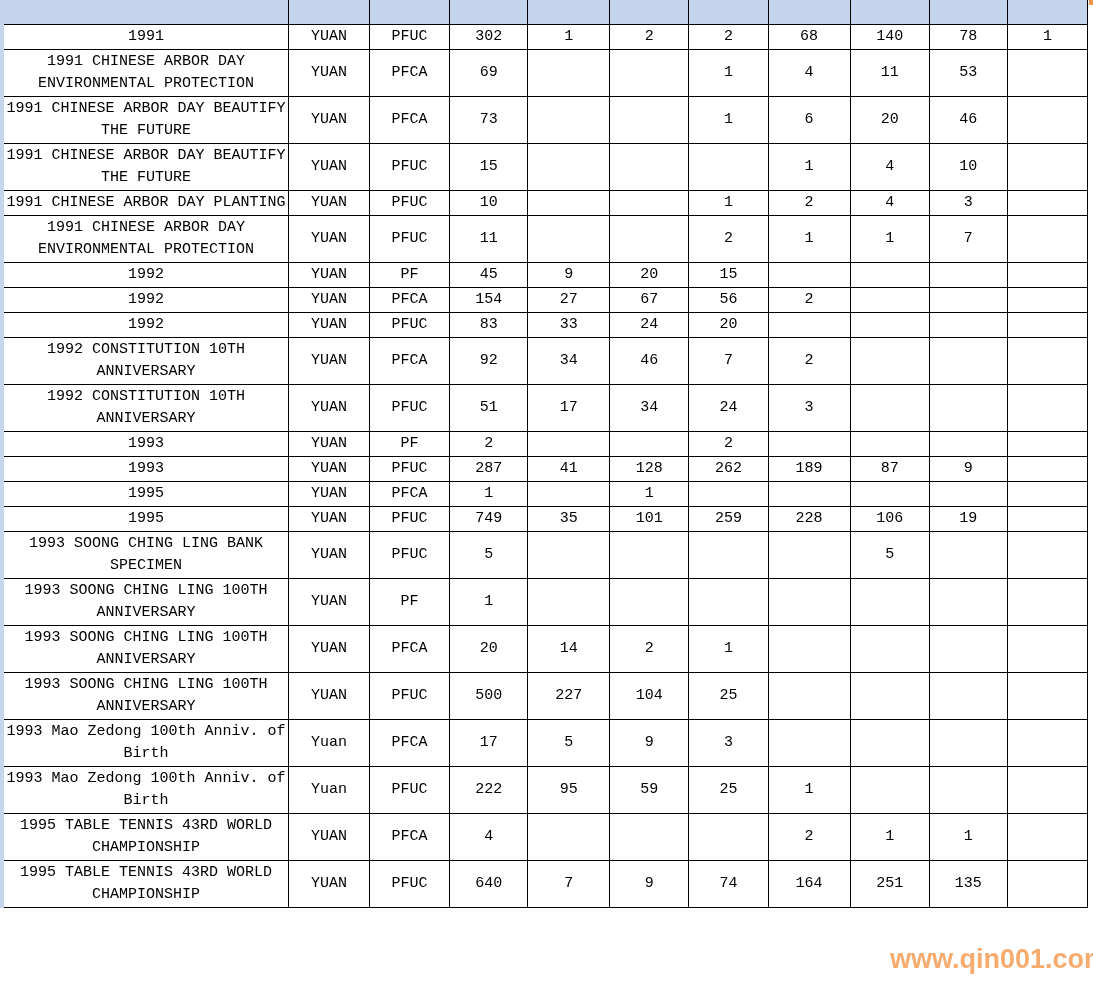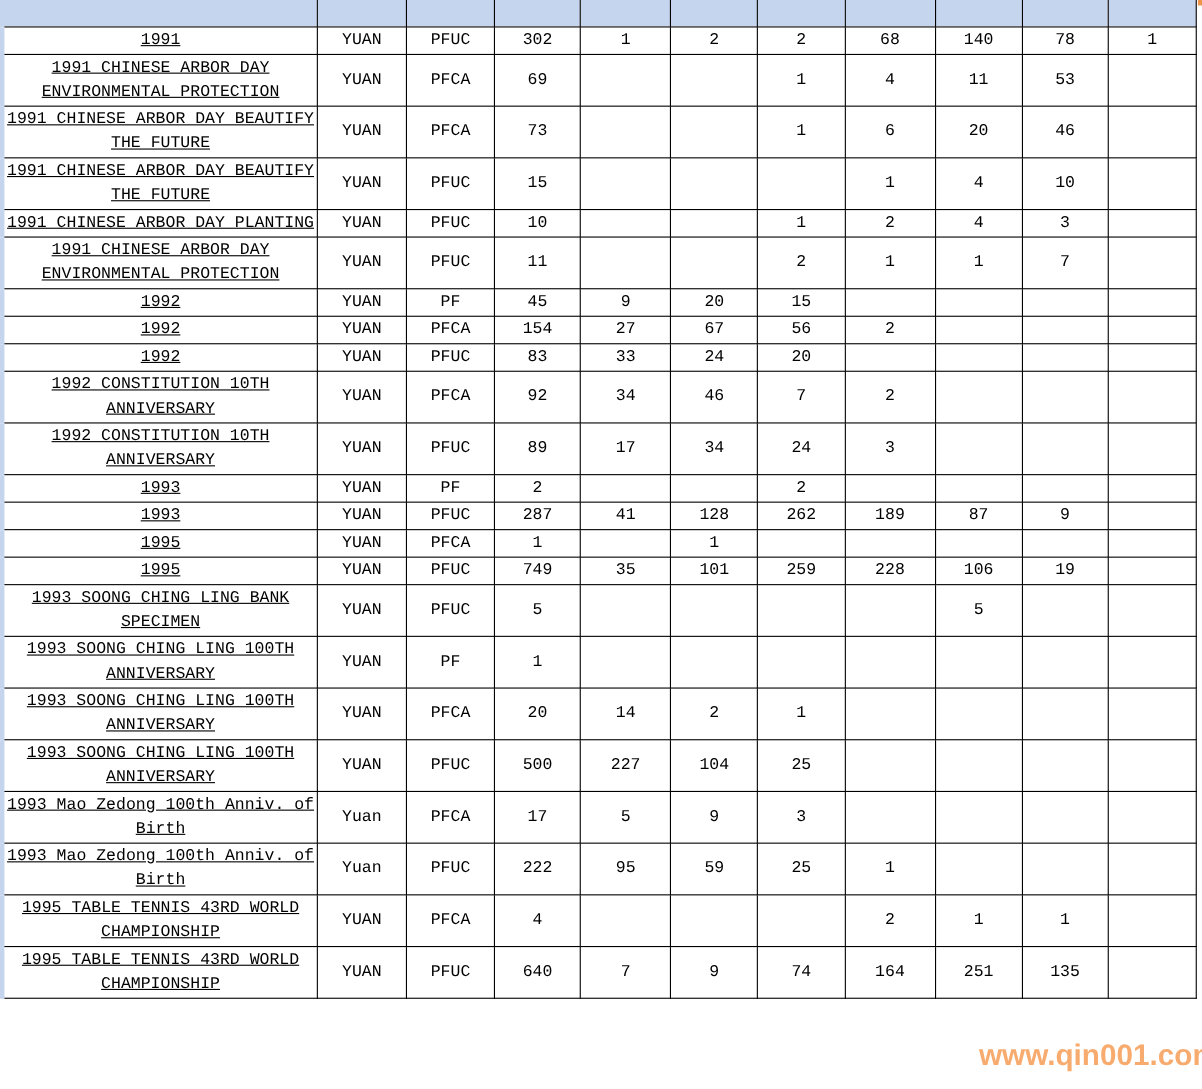--- a/index.html
+++ b/index.html
@@ -26,21 +26,20 @@
   table.census td {
     border: 1px solid #000000;
     text-align: center;
     vertical-align: middle;
     padding: 1px 2px;
     overflow: hidden;
     word-wrap: break-word;
   }
   table.census td:first-child {
     border-left: 4px solid #c6d5ee;
-    text-decoration: underline;
   }
   table.census tr {
     height: 24px;
   }
   tr.clipped-header-row {
     height: 4px;
   }
   tr.clipped-header-row td {
     background: #c6d5ee;
     border-top: none;
@@ -231,21 +230,21 @@
           <td>7</td>
           <td>2</td>
           <td></td>
           <td></td>
           <td></td>
         </tr>
         <tr>
           <td>1992 CONSTITUTION 10TH ANNIVERSARY</td>
           <td>YUAN</td>
           <td>PFUC</td>
-          <td>89</td>
+          <td>51</td>
           <td>17</td>
           <td>34</td>
           <td>24</td>
           <td>3</td>
           <td></td>
           <td></td>
           <td></td>
         </tr>
         <tr>
           <td>1993</td>

